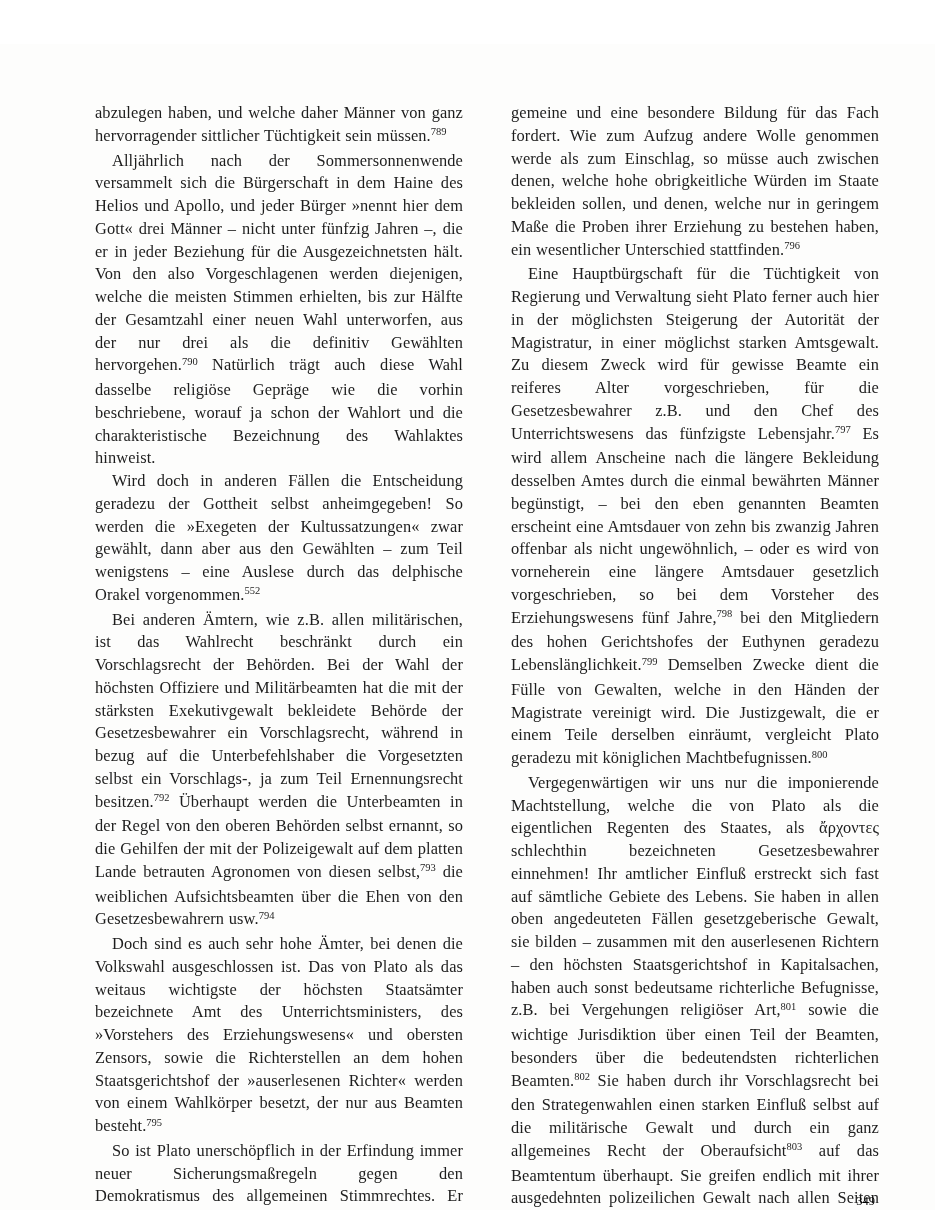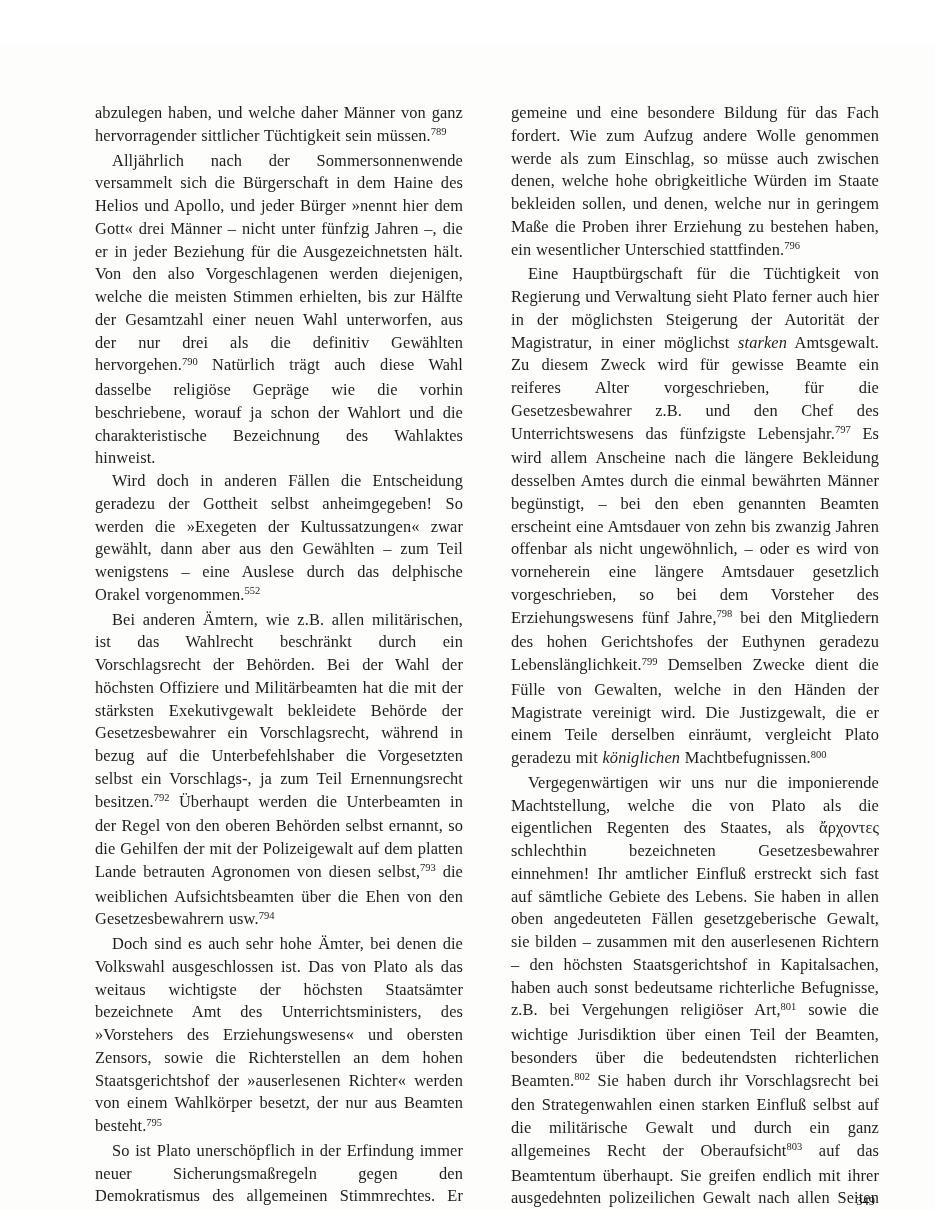--- a/index.html
+++ b/index.html
@@ -34,21 +34,21 @@
     padding: 0;
   }
   p.para.indent { text-indent: 17px; }
   .fnref {
     font-size: 10.5px;
     position: relative;
     top: -5.5px;
     letter-spacing: 0;
     word-spacing: 0;
   }
-  .em { font-style: italic; }
+  .em { }
   .pageno {
     position: absolute;
     top: 1150px;
     right: 60px;
     font-size: 12.5px;
     color: #000000;
   }
 </style>
 </head>
 <body>

